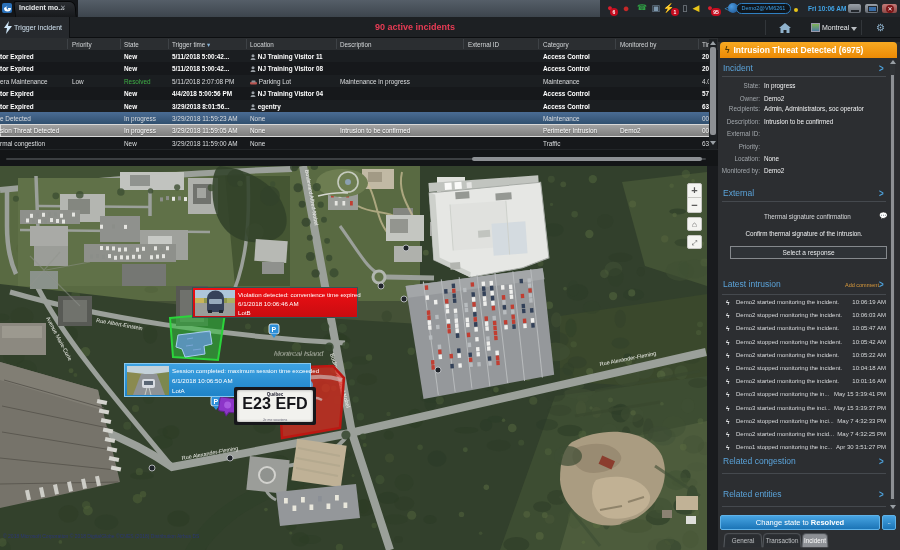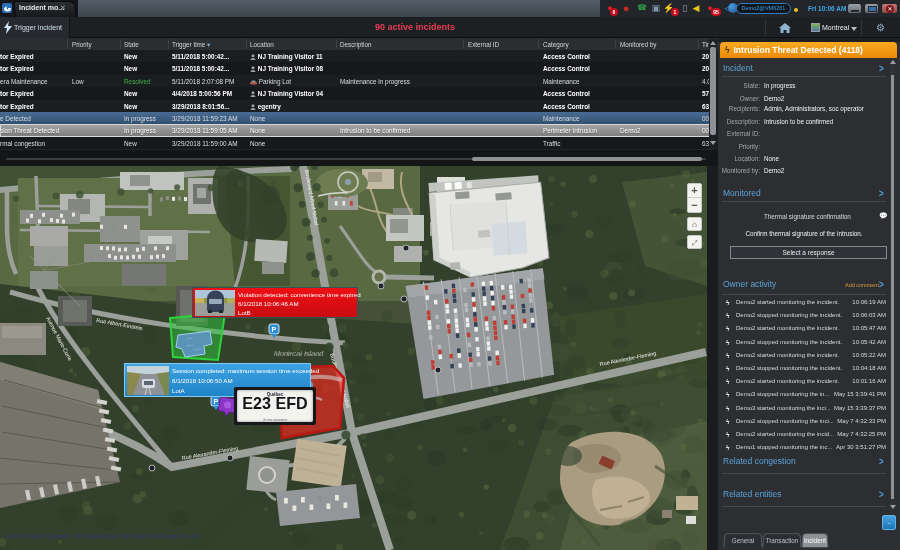--- a/index.html
+++ b/index.html
@@ -1018,46 +1018,46 @@
     <div class="tiptxt" style="left:47px;top:23px">LotA</div>
   </div>
   <div class="abs" id="plate"></div>
   <div class="abs" id="plateW"></div>
   <div class="abs" style="left:238px;top:391.5px;width:74px;text-align:center;font-size:4.5px;color:#223;font-weight:bold;z-index:30">Québec</div>
   <div class="abs" id="plateT">E23 EFD</div>
   <div class="abs" style="left:238px;top:417.5px;width:74px;text-align:center;font-size:3.5px;color:#667;z-index:30">Je me souviens</div>
 
   <div class="abs" id="panel"></div>
   <div class="abs" style="left:718px;top:38px;width:182px;height:4px;background:#1d1f22"></div>
-  <div class="abs" id="orangehdr"><span style="margin-left:5px;color:#4a3608;font-weight:bold">ϟ</span><span style="margin-left:4px">Intrusion Threat Detected (4118)</span></div>
+  <div class="abs" id="orangehdr"><span style="margin-left:5px;color:#4a3608;font-weight:bold">ϟ</span><span style="margin-left:4px">Intrusion Threat Detected (6975)</span></div>
   <div class="sechdr" style="top:63px">Incident</div>
     <div class="chev" style="top:64px">&gt;</div>
   <div class="sline" style="top:76px"></div>
   <div class="flabel" style="top:82px">State:</div>
     <div class="fval" style="top:82px">In progress</div>
   <div class="flabel" style="top:95px">Owner:</div>
     <div class="fval" style="top:95px">Demo2</div>
   <div class="flabel" style="top:105px">Recipients:</div>
     <div class="fval" style="top:105px">Admin, Administrators, soc operator</div>
   <div class="flabel" style="top:118px">Description:</div>
     <div class="fval" style="top:118px">Intrusion to be confirmed</div>
   <div class="flabel" style="top:130px">External ID:</div>
   <div class="flabel" style="top:143px">Priority:</div>
   <div class="flabel" style="top:155px">Location:</div>
     <div class="fval" style="top:155px">None</div>
   <div class="flabel" style="top:167px">Monitored by:</div>
     <div class="fval" style="top:167px">Demo2</div>
-  <div class="sechdr" style="top:188px">Monitored</div>
+  <div class="sechdr" style="top:188px">External</div>
     <div class="chev" style="top:189px">&gt;</div>
   <div class="sline" style="top:201px"></div>
   <div class="abs" style="left:764px;top:213px;font-size:6.3px;color:#d8dadc">Thermal signature confirmation</div>
   <div class="abs" style="left:879px;top:212px;color:#cfd2d5;font-size:7px">💬</div>
   <div class="abs" style="left:722px;top:230px;width:164px;text-align:center;font-size:6.3px;color:#f0f1f2">Confirm thermal signature of the intrusion.</div>
   <div class="abs" id="selresp">Select a response</div>
-  <div class="sechdr" style="top:279px">Owner activity</div>
+  <div class="sechdr" style="top:279px">Latest intrusion</div>
   <div class="abs" style="left:845px;top:282px;font-size:5.5px;color:#dc9c3c">Add comment</div>
   <div class="chev" style="top:280px">&gt;</div>
   <div class="sline" style="top:294px"></div>
   <div id="acts">
       <div class="bolt" style="top:299px">ϟ</div>
       <div class="act" style="top:299px">Demo2 started monitoring the incident.</div>
       <div class="acttime" style="top:299px">10:06:19 AM</div>
       <div class="bolt" style="top:312.2px">ϟ</div>
       <div class="act" style="top:312.2px">Demo2 stopped monitoring the incident.</div>
       <div class="acttime" style="top:312.2px">10:06:03 AM</div>
@@ -1095,17 +1095,18 @@
   <div class="sechdr" style="top:456px">Related congestion</div>
     <div class="chev" style="top:457px">&gt;</div>
   <div class="sline" style="top:473px"></div>
   <div class="sechdr" style="top:489px">Related entities</div>
     <div class="chev" style="top:490px">&gt;</div>
   <div class="sline" style="top:506px"></div>
   <div class="abs" id="pscroll"></div>
     <div class="abs" id="pthumb"></div>
     <div class="abs" style="left:890px;top:60px;width:0;height:0;border-left:3px solid transparent;border-right:3px solid transparent;border-bottom:4px solid #9aa0a5"></div>
     <div class="abs" style="left:890px;top:505px;width:0;height:0;border-left:3px solid transparent;border-right:3px solid transparent;border-top:4px solid #9aa0a5"></div>
+  <div class="abs" id="bluebtn">Change state to <b>Resolved</b></div>
   <div class="abs" id="dotbtn">‥</div>
   <div class="tab2" style="left:724px;width:38px">General</div>
   <div class="tab2" style="left:763px;width:38px">Transaction</div>
   <div class="tab2" style="left:802px;width:26px;background:#8e9196;color:#fff">Incident</div>
 </div>
 
 </body></html>

